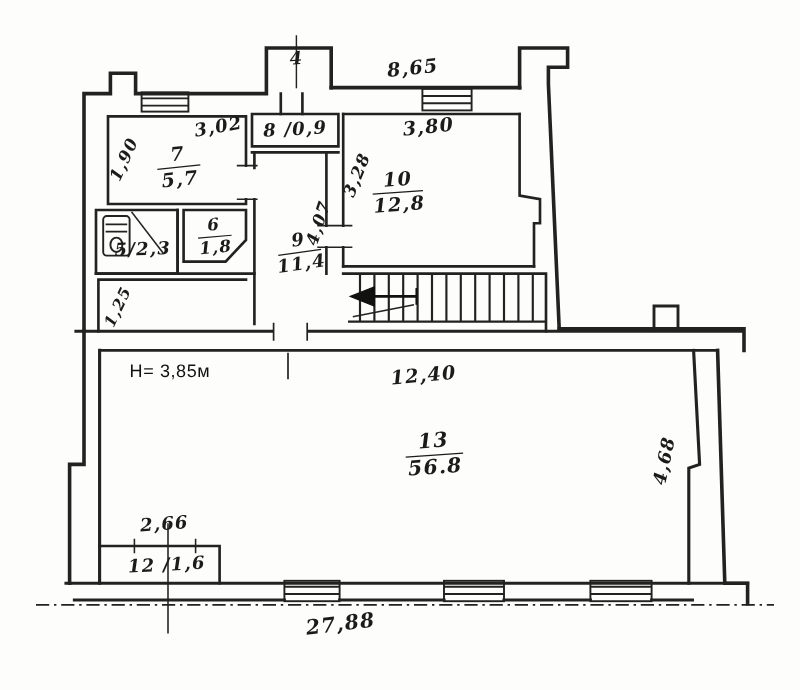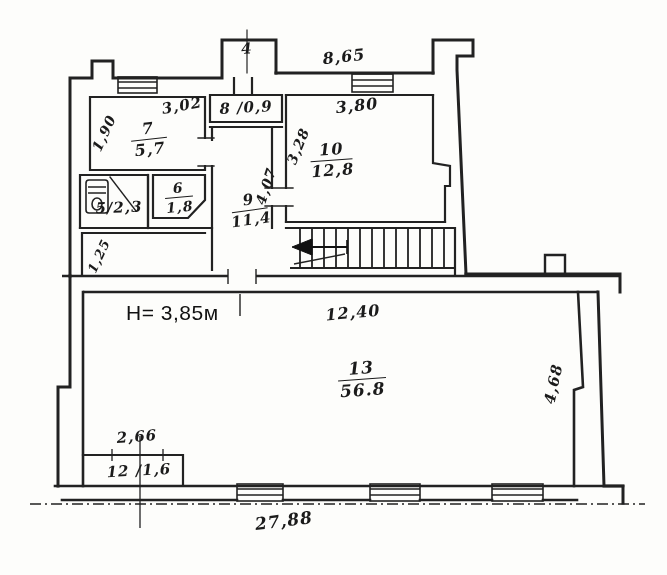--- a/index.html
+++ b/index.html
@@ -102,21 +102,21 @@
       <path d="M62,500 H237 M283,500 H370 M420,500 H492 M543,500 H577"></path>
 
       <path d="M83,455 H183 V486" stroke-width="2.2"></path>
     </g>
     <g stroke="#222" stroke-width="1.3" fill="none">
       <path d="M112,449 V461 M163,449 V461 M140,436 V528"></path>
     </g>
     <path d="M30,504 H645" stroke="#222" stroke-width="1.5" fill="none" stroke-dasharray="11 4 2 4"></path>
   </svg>
 
-  <div class="lbl note" style="left:126px;top:302px;font-size:21px;">H= 3,85м</div>
+  <div class="lbl note" style="left:108px;top:302px;font-size:15px;">H= 3,85м</div>
 
   <div class="lbl" style="left:247px;top:49px;font-size:15px;transform:translate(-50%,-50%) rotate(-4deg);">4</div>
 
   <div class="lbl frac" style="left:149px;top:139px;font-size:16px;transform:translate(-50%,-50%) rotate(-6deg);">
     <span>7</span>
     <span class="bar" style="width:36px;"></span>
     <span>5,7</span>
   </div>
 
   <div class="lbl" style="left:246px;top:108px;font-size:15px;transform:translate(-50%,-50%) rotate(-3deg);">8 /0,9</div>

